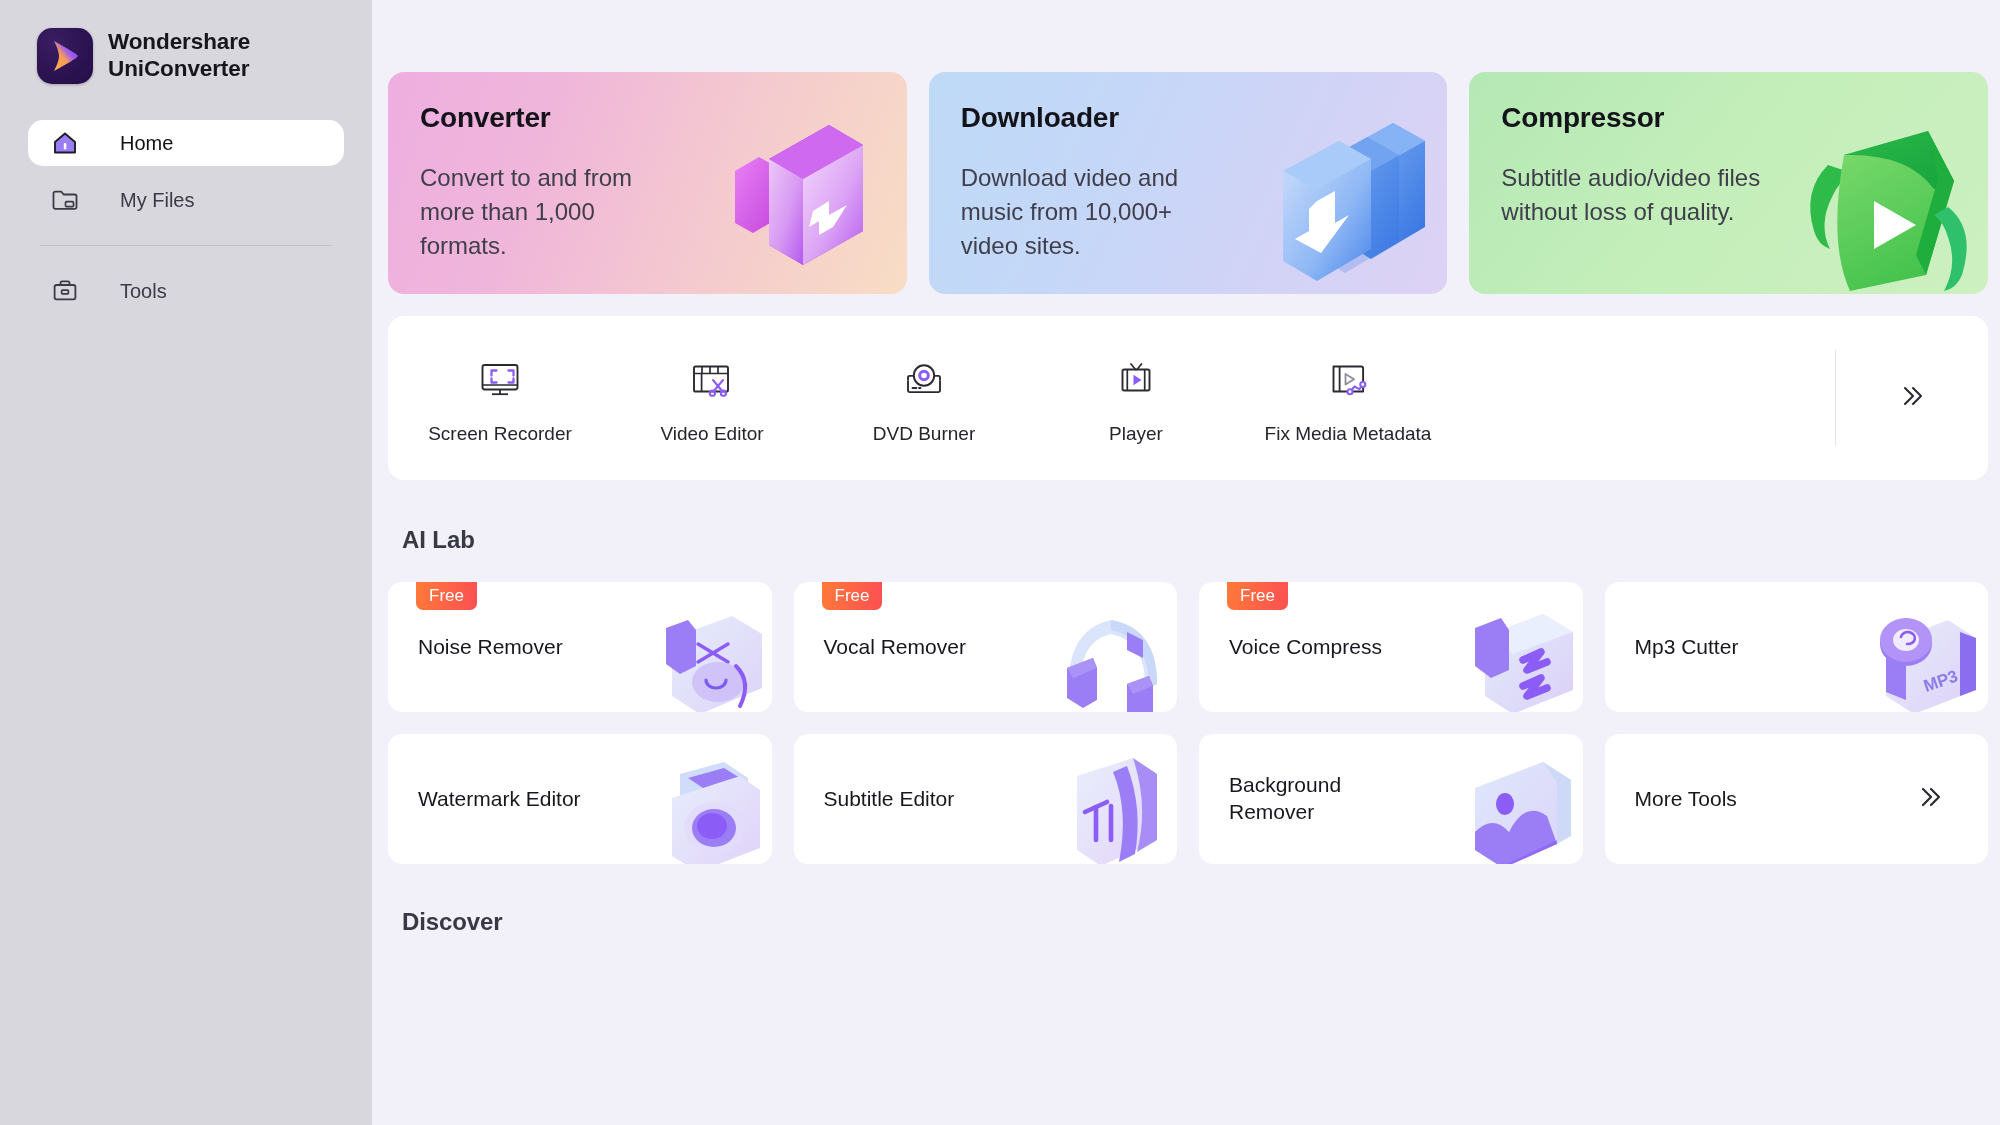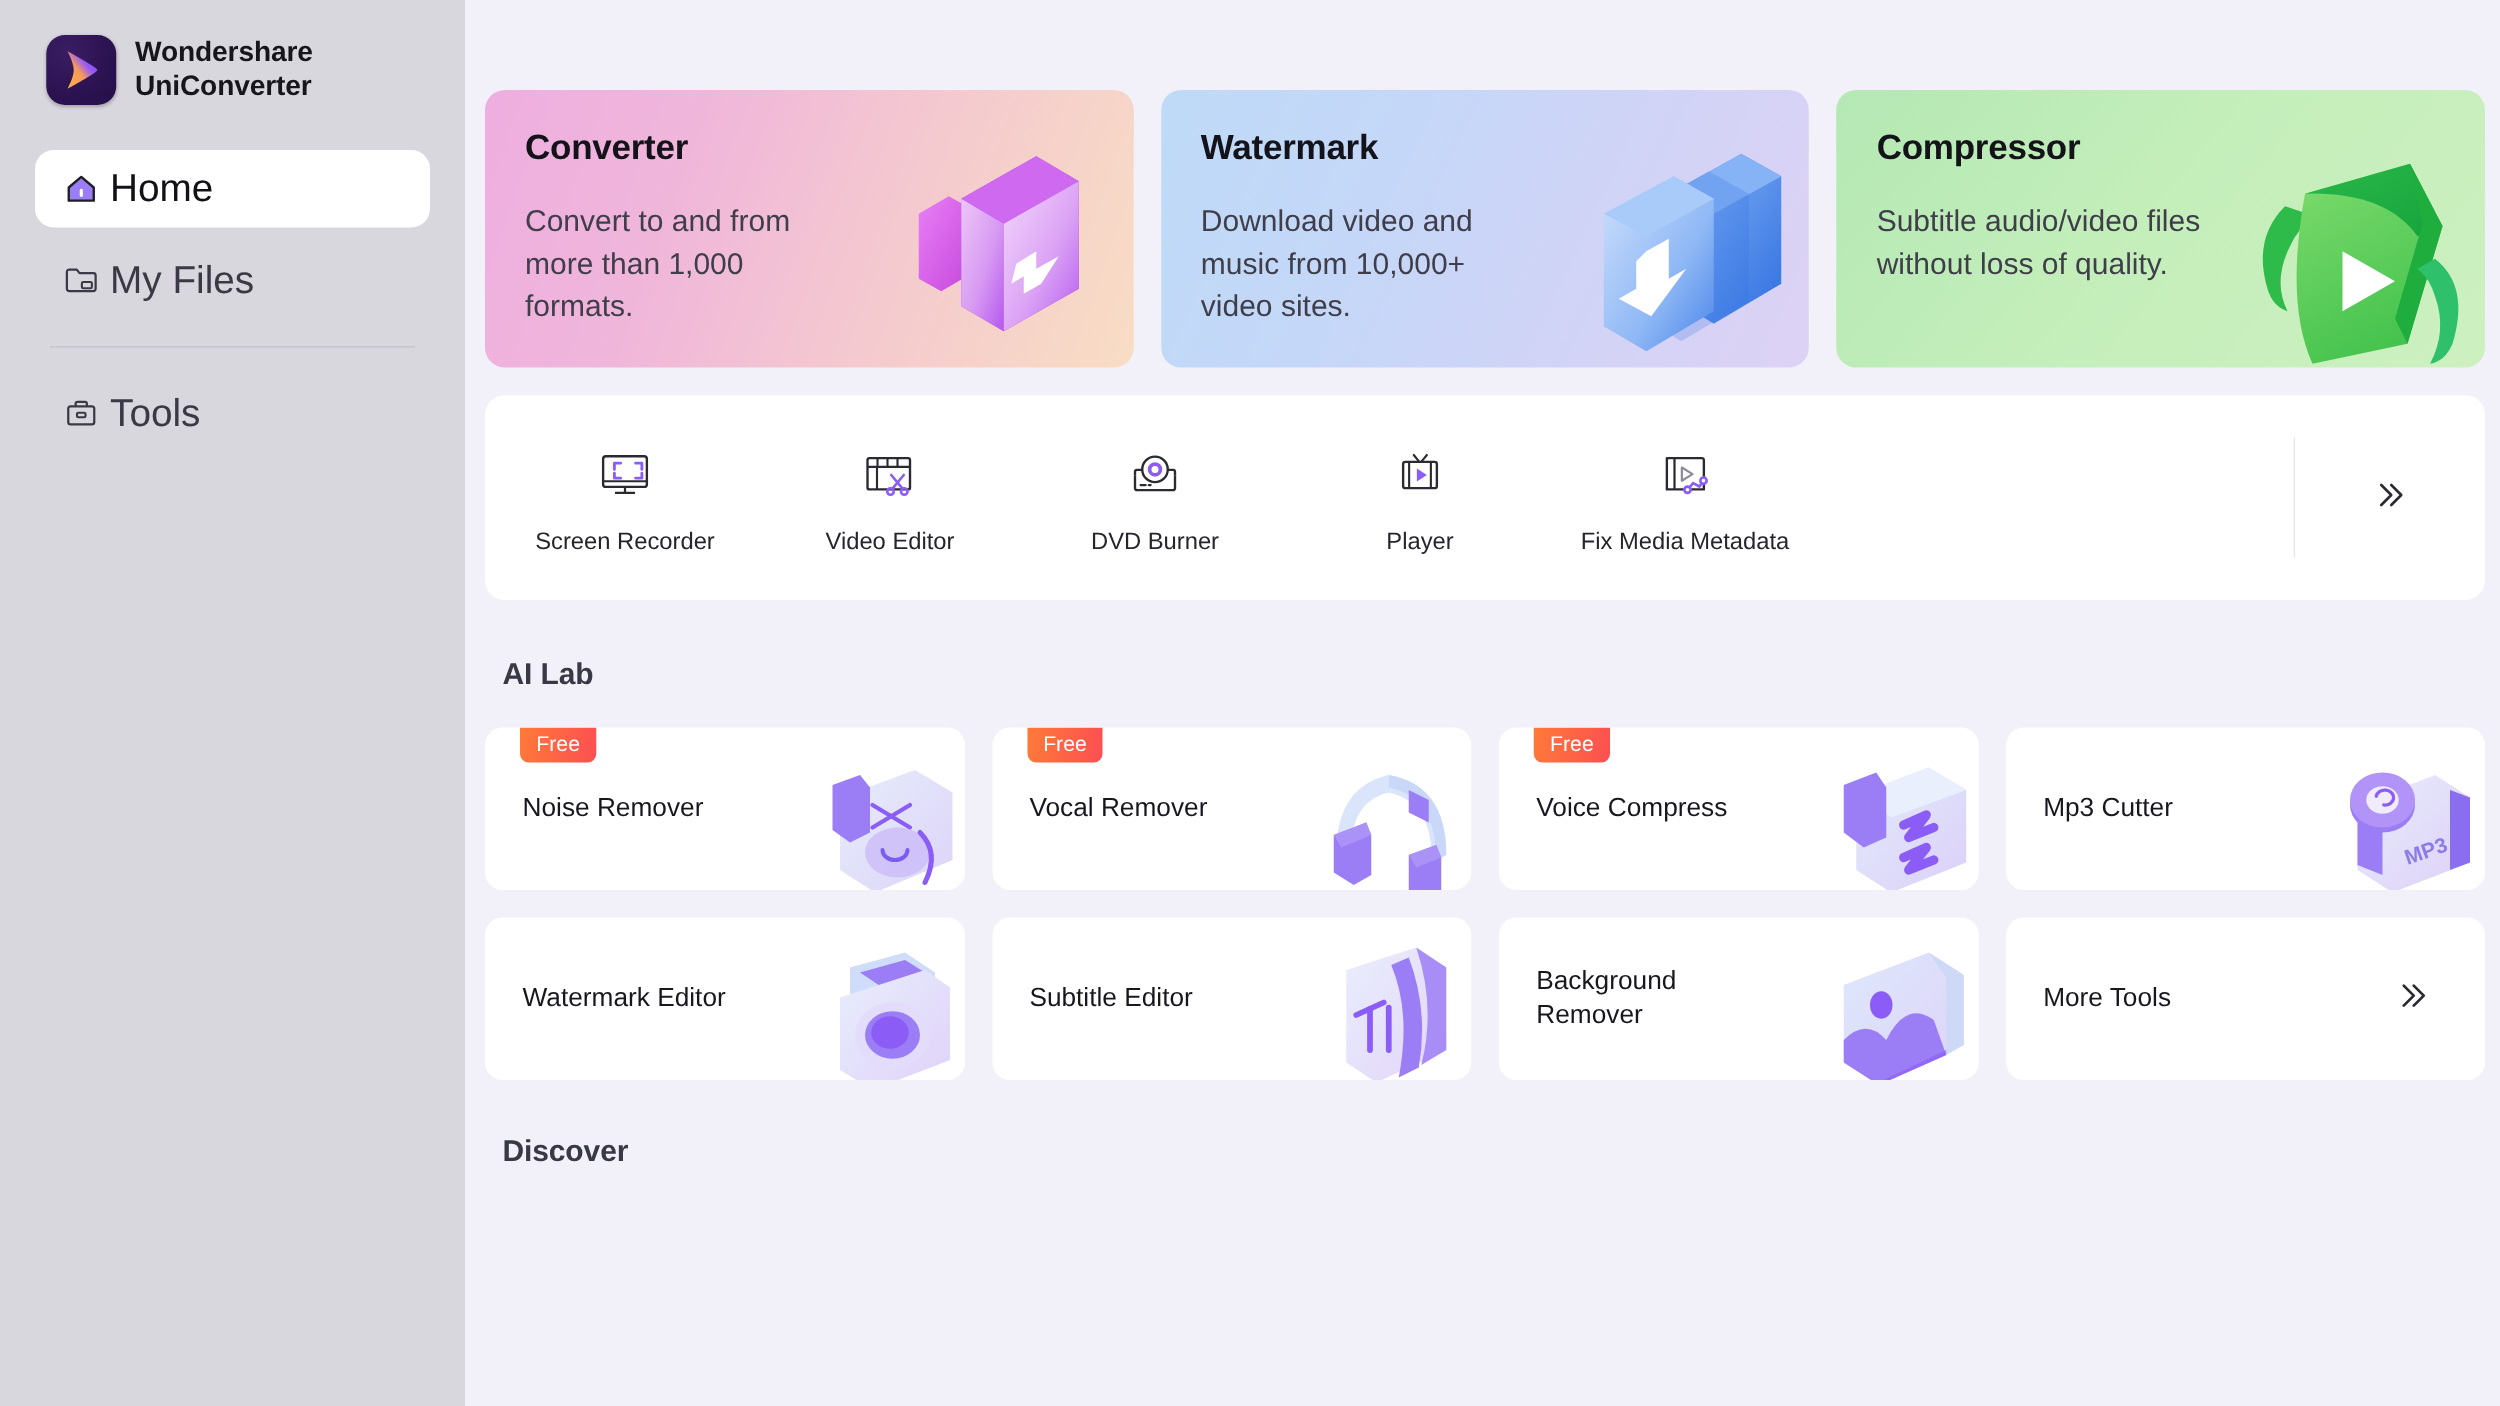--- a/index.html
+++ b/index.html
@@ -23,23 +23,23 @@
     width: 56px; height: 56px; border-radius: 15px;
     background: radial-gradient(circle at 30% 25%, #3a1d63 0%, #2b1250 60%, #24104a 100%);
     position: relative; flex: none;
     box-shadow: 0 1px 3px rgba(0,0,0,.25);
   }
   .brand-logo svg { position: absolute; left: 0; top: 0; }
   .brand-name { font-size: 22.5px; font-weight: bold; color: #17161c; line-height: 1.18; letter-spacing: -.1px; }
 
   .nav { margin-top: 36px; }
   .nav-item {
-    display: flex; align-items: center; gap: 6px;
-    height: 62px; padding: 0 20px; border-radius: 15px;
-    color: #3b3a44; font-size: 31px; font-weight: 400;
+    display: flex; align-items: center; gap: 38px;
+    height: 46px; padding: 0 20px; border-radius: 15px;
+    color: #3b3a44; font-size: 20px; font-weight: 400;
     margin-bottom: 11px;
   }
   .nav-item.active { background: #ffffff; color: #121118; }
   .nav-icon { width: 34px; height: 34px; flex: none; display: flex; align-items: center; justify-content: center; }
   .nav-divider { height: 1px; background: #c3c0cb; margin: 22px 12px 22px 12px; }
 
   
   .main {
     flex: 1; height: 1125px; background: #f2f1f9;
     padding: 72px 12px 0 16px;
@@ -181,21 +181,21 @@
             <path d="M92 44 L152 10 L186 30 L186 116 L126 150 L92 130 Z" fill="#a92fe0" opacity=".95"></path>
             <path d="M92 44 L152 10 L186 30 L126 64 Z" fill="#cf6af0"></path>
             <path d="M92 44 L126 64 L126 150 L92 130 Z" fill="url(#cv2)" opacity=".9"></path>
             <path d="M126 64 L186 30 L186 116 L126 150 Z" fill="url(#cv2)"></path>
             <path d="M136 96 L152 86 L152 100 L170 90 L156 112 L142 120 L142 106 L132 112 Z" fill="#ffffff"></path>
           </svg>
         </div>
       </div>
 
       <div class="hero-card c-downloader">
-        <h2>Watermark</h2>
+        <h2>Downloader</h2>
         <p>Download video and music from 10,000+ video sites.</p>
         <div class="hero-art">
           <svg width="230" height="185" viewBox="0 0 230 185">
             <defs>
               <linearGradient id="dl1" x1="0" y1="0" x2="1" y2="1">
                 <stop offset="0%" stop-color="#8bb9f7"></stop>
                   <stop offset="100%" stop-color="#2f6fe0"></stop>
               </linearGradient>
               <linearGradient id="dl2" x1="0" y1="0" x2="1" y2="1">
                 <stop offset="0%" stop-color="#cfe0fb"></stop>

